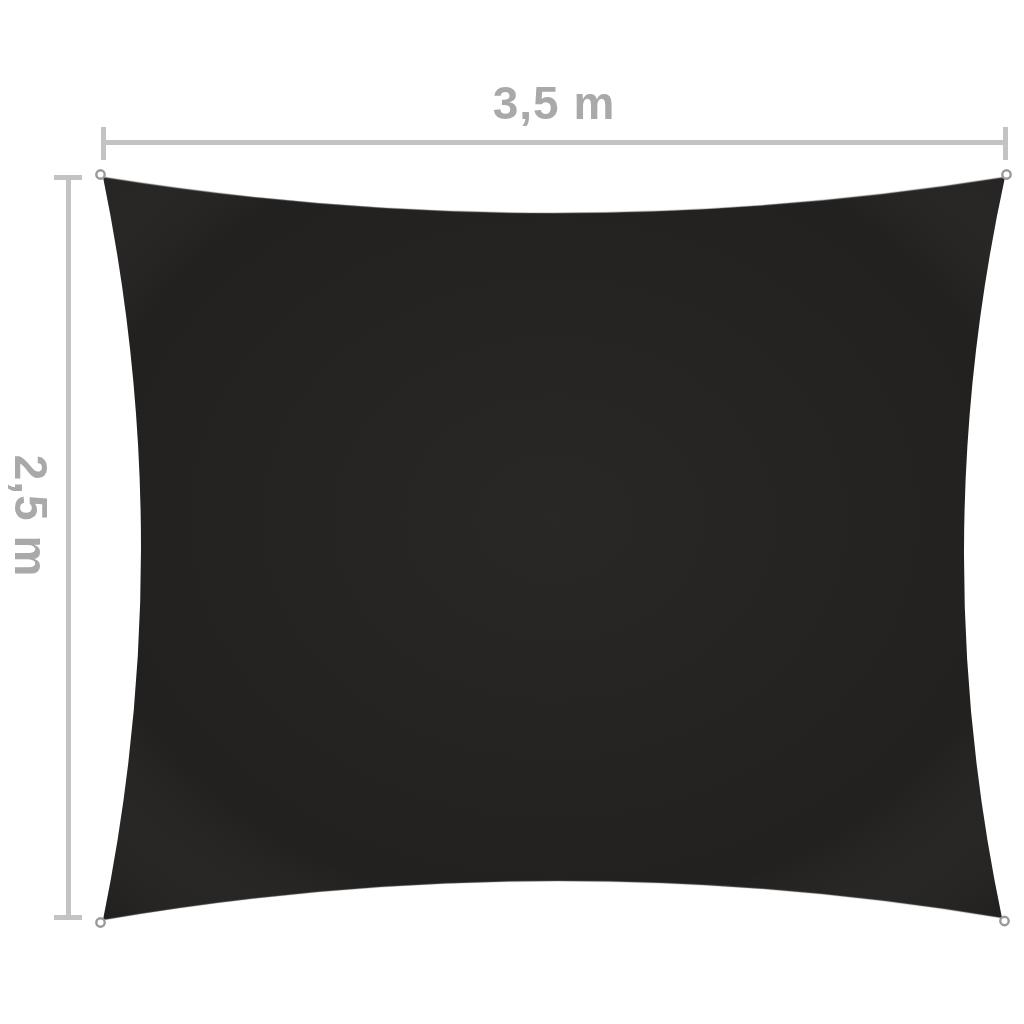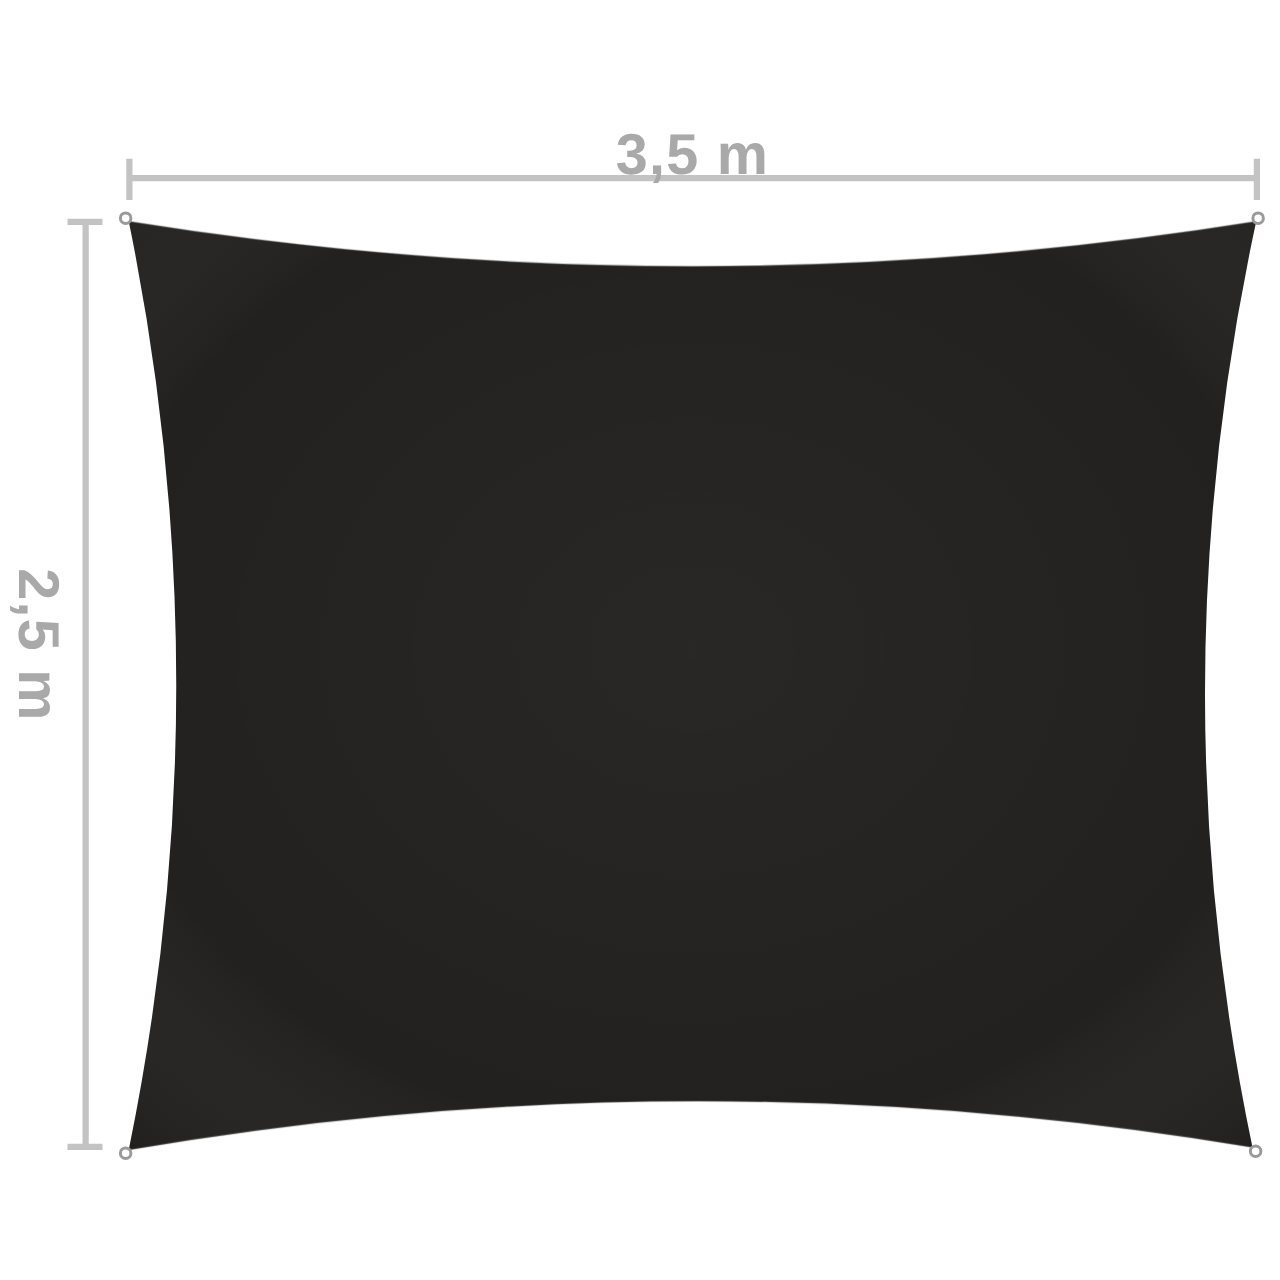--- a/index.html
+++ b/index.html
@@ -27,21 +27,21 @@
     color: var(--label, #a9a9a9);
     font-size: 46px;
     font-weight: bold;
     line-height: 1;
     letter-spacing: 1px;
     white-space: nowrap;
     user-select: none;
   }
   .dim-label.top {
     left: 554px;
-    top: 100px;
+    top: 80px;
     transform: translateX(-50%);
   }
   .dim-label.left {
     left: 31px;
     top: 516px;
     transform: translate(-50%, -50%) rotate(90deg);
   }
 </style>
 </head>
 <body>

